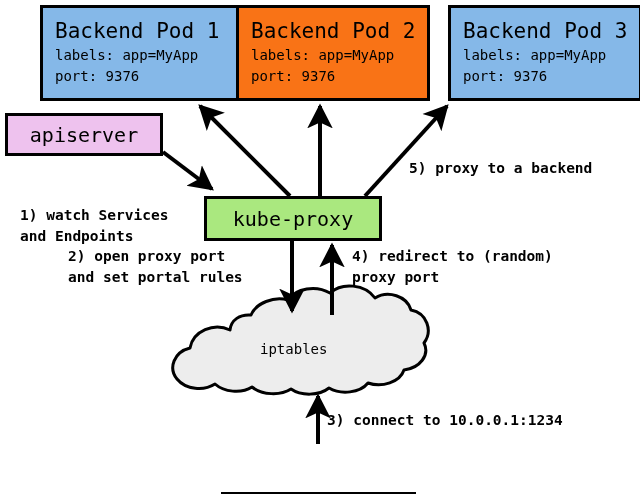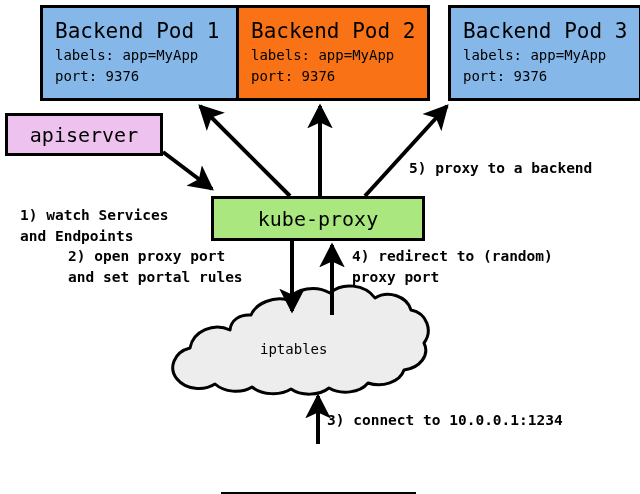--- a/index.html
+++ b/index.html
@@ -138,21 +138,21 @@
   <div class="node pod-box" style="left:448px; top:5px; width:194px; height:96px; background:#85b8e8;">
     <div class="pod-title">Backend Pod 3</div>
     <div class="pod-line">labels: app=MyApp</div>
     <div class="pod-line">port: 9376</div>
   </div>
 
   <div class="node" style="left:5px; top:113px; width:158px; height:43px; background:#eec2ee;">
     <div class="center-label">apiserver</div>
   </div>
 
-  <div class="node" style="left:211px; top:196px; width:214px; height:45px; background:#aae87f;">
+  <div class="node" style="left:204px; top:196px; width:178px; height:45px; background:#aae87f;">
     <div class="center-label">kube-proxy</div>
   </div>
 
   <div class="cloud-label" style="left:260px; top:341px; width:95px;">iptables</div>
 
   <div class="node" style="left:221px; top:444px; width:195px; height:46px; background:#edc47c;margin-top:48px;">
     <div class="center-label">Client</div>
   </div>
 
   <div class="step-label" style="left:20px; top:173px;margin-top:32px;">

